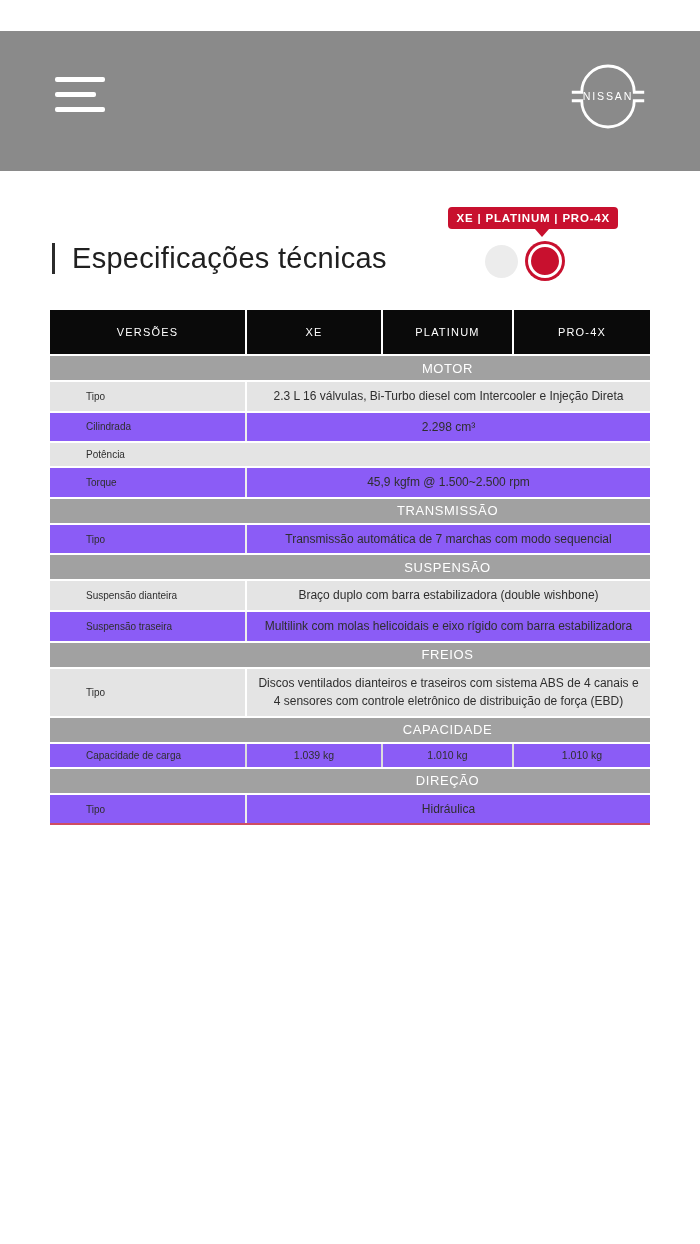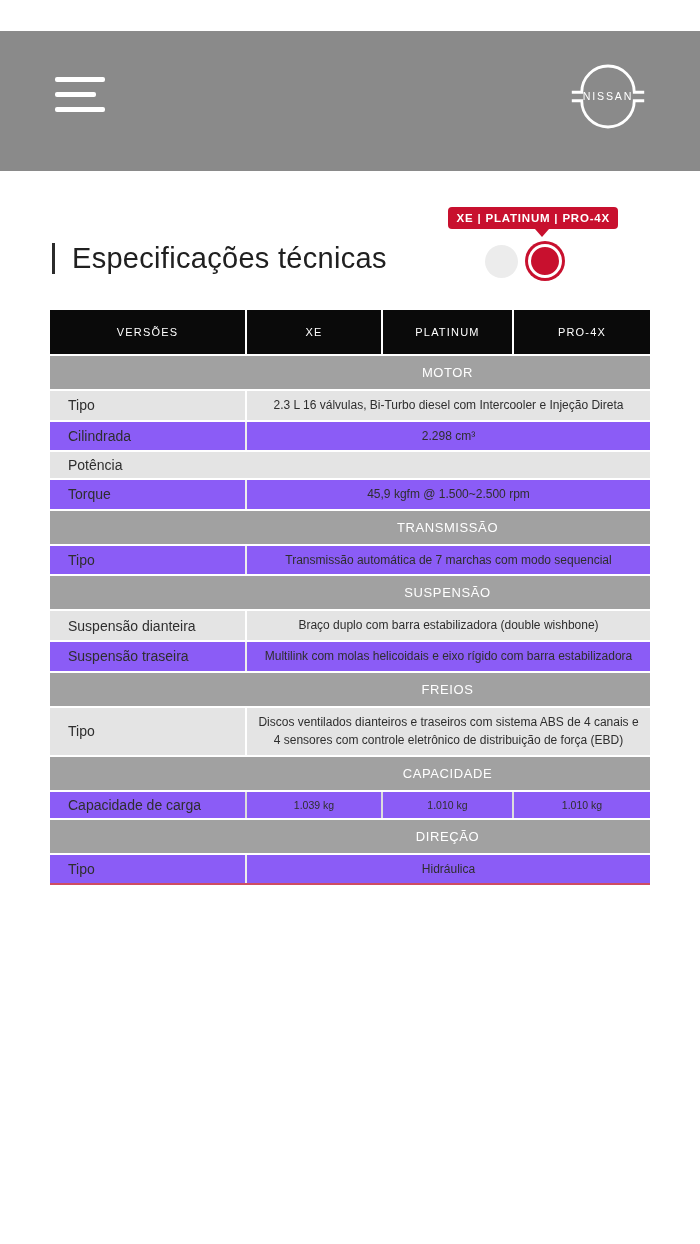--- a/index.html
+++ b/index.html
@@ -40,27 +40,27 @@
   .dot-red{width:34px;height:34px;border-radius:50%;background:var(--accent-red);
            border:3px solid #fff;box-shadow:0 0 0 3px var(--accent-red);margin:4px;cursor:pointer;}
 
   
   .spec-table{margin:0 50px;width:600px;border-bottom:2px solid var(--rule-red);}
   .table-head{display:grid;grid-template-columns:195px 136px 131px 138px;}
   .head-cell{background:var(--table-black);color:#fff;height:44px;display:flex;align-items:center;justify-content:center;
              font-size:11px;letter-spacing:1.2px;}
   .head-cell + .head-cell{border-left:2px solid #fff;}
 
-  .band{display:grid;grid-template-columns:195px 1fr;background:var(--band-gray);height:35px;border-top:2px solid #fff;}
+  .band{display:grid;grid-template-columns:195px 1fr;background:var(--band-gray);height:26px;border-top:2px solid #fff;}
   .band::before{content:"";}
   .band-title{align-self:center;justify-self:center;color:#fff;font-size:13px;letter-spacing:.6px;}
 
   .row{display:grid;grid-template-columns:195px 136px 131px 138px;min-height:25px;background:#8b5cf6;border-top:2px solid #fff;}
   .row.shaded{background:var(--row-gray);}
-  .spec-label{display:flex;align-items:center;padding:5px 8px 5px 18px;font-size:14px;color:var(--ink);}
+  .spec-label{display:flex;align-items:center;padding:5px 8px 5px 18px;font-size:10px;color:var(--ink);margin-left:18px;}
   .spec-value{grid-column:2 / 5;display:flex;align-items:center;justify-content:center;text-align:center;
               font-size:12px;color:var(--ink);padding:5px 10px;line-height:1.55;border-left:2px solid #ededed;}
   .row.shaded .spec-value{border-left-color:#fff;}
   .spec-cell{display:flex;align-items:center;justify-content:center;text-align:center;
              font-size:10.5px;color:var(--ink);padding:5px 6px;border-left:2px solid #dcdcdc;}
 </style>
 </head>
 <body>
 
 <div class="page">

